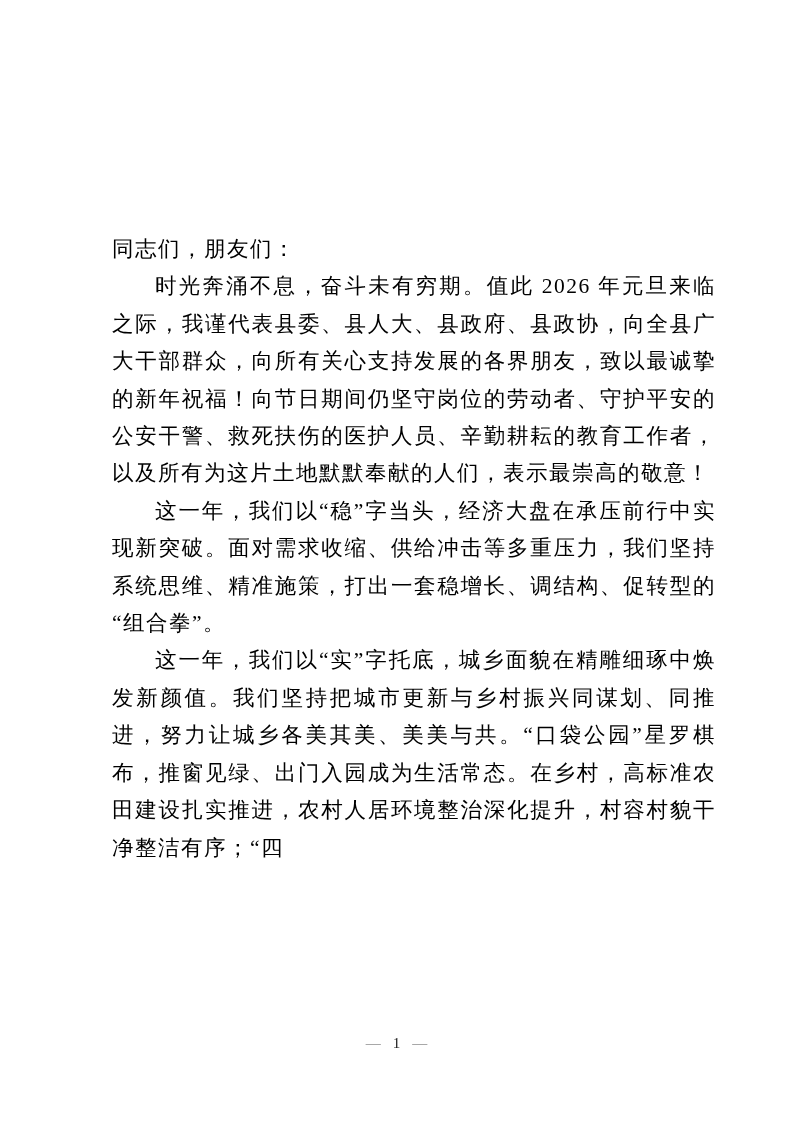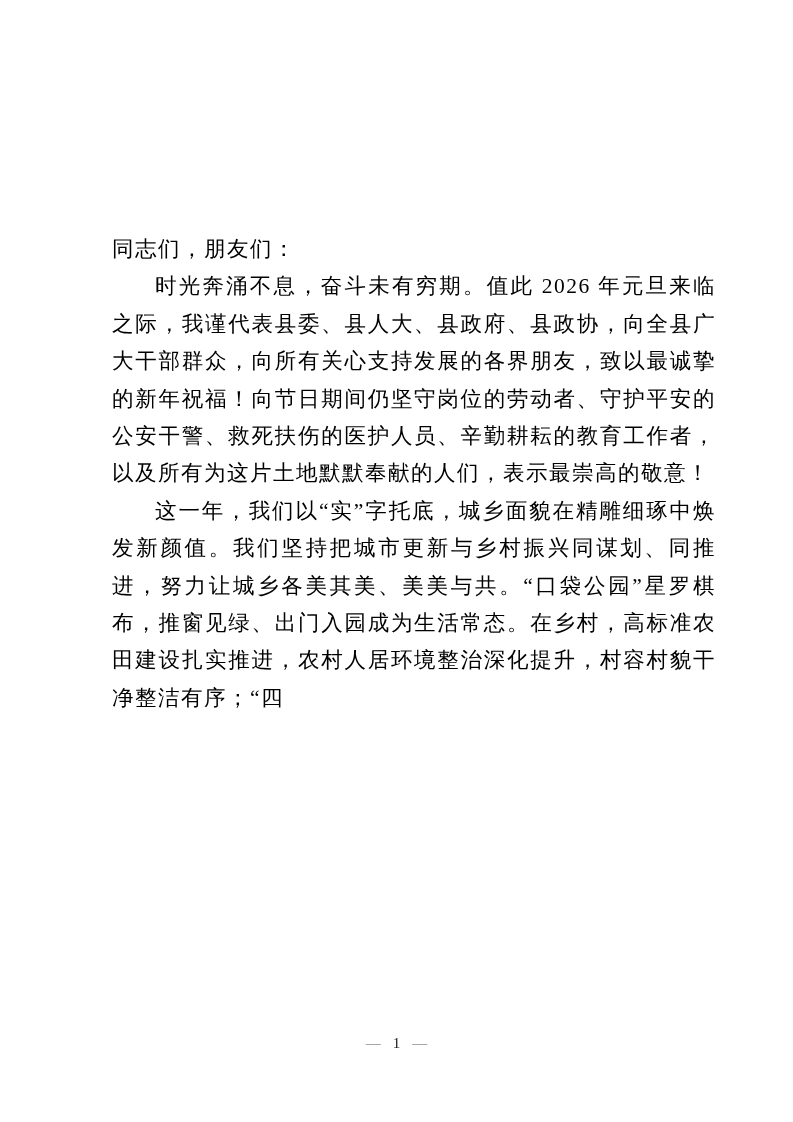--- a/index.html
+++ b/index.html
@@ -75,20 +75,21 @@
 </style>
 </head>
 <body>
 
 <div class="page">
 
 
   <div class="doc-body">
     <p class="salutation">同志们，朋友们：</p>
     <p class="para">时光奔涌不息，奋斗未有穷期。值此 2026 年元旦来临之际，我谨代表县委、县人大、县政府、县政协，向全县广大干部群众，向所有关心支持发展的各界朋友，致以最诚挚的新年祝福！向节日期间仍坚守岗位的劳动者、守护平安的公安干警、救死扶伤的医护人员、辛勤耕耘的教育工作者，以及所有为这片土地默默奉献的人们，表示最崇高的敬意！</p>
+    <p class="para">这一年，我们以“稳”字当头，经济大盘在承压前行中实现新突破。面对需求收缩、供给冲击等多重压力，我们坚持系统思维、精准施策，打出一套稳增长、调结构、促转型的“组合拳”。</p>
     <p class="para">这一年，我们以“实”字托底，城乡面貌在精雕细琢中焕发新颜值。我们坚持把城市更新与乡村振兴同谋划、同推进，努力让城乡各美其美、美美与共。“口袋公园”星罗棋布，推窗见绿、出门入园成为生活常态。在乡村，高标准农田建设扎实推进，农村人居环境整治深化提升，村容村貌干净整洁有序；“四</p>
   </div>
 
   <div class="page-footer">
     <span class="footer-dash">—</span><span class="footer-num">1</span><span class="footer-dash">—</span>
   </div>
 
 </div>
 
 </body></html>

